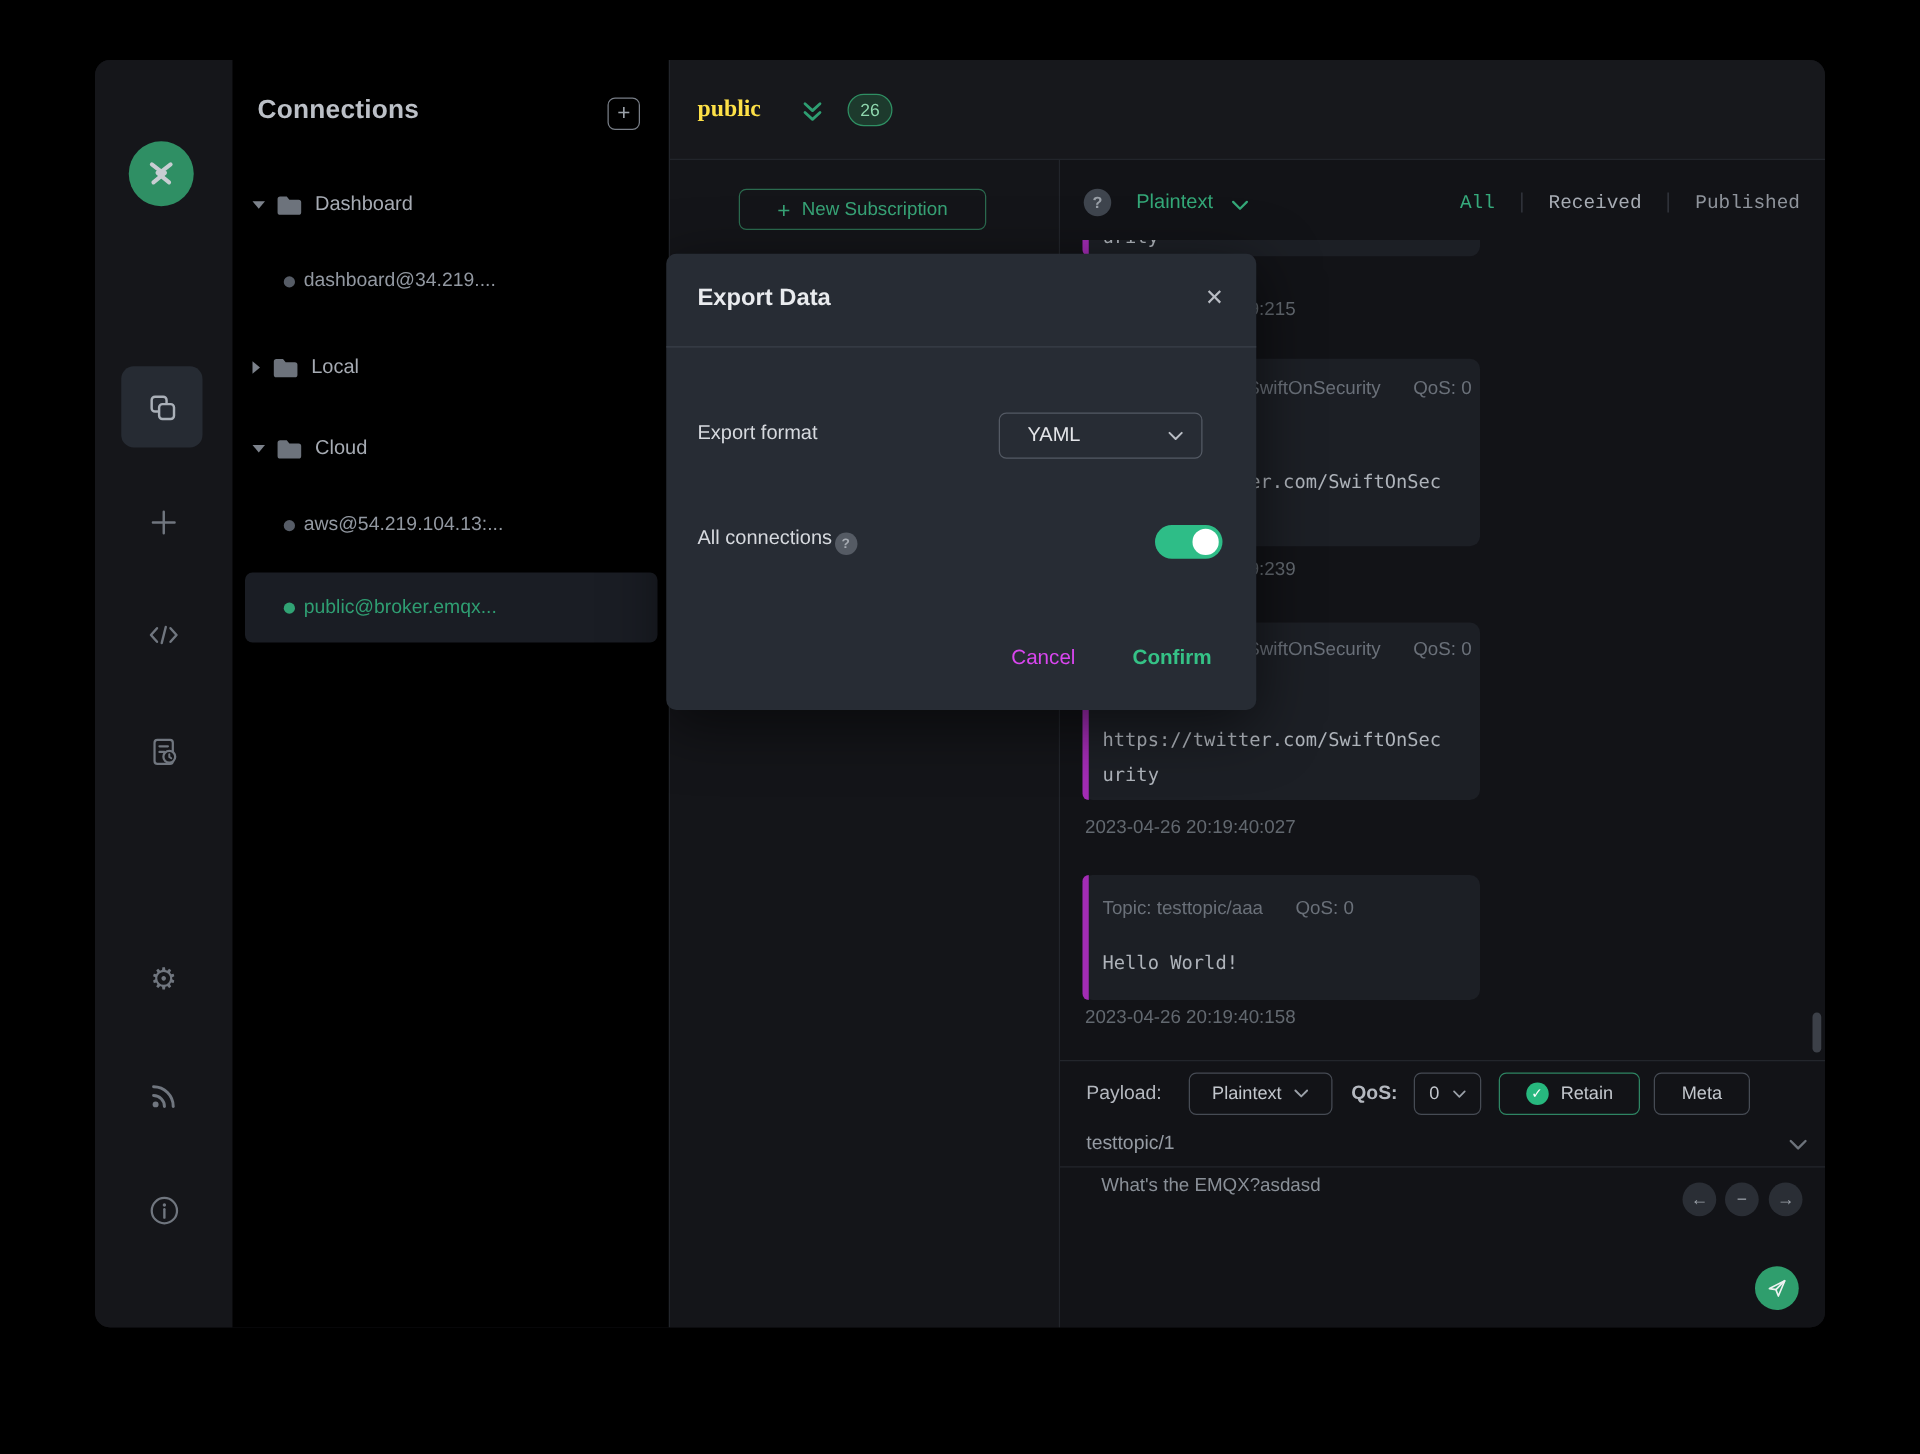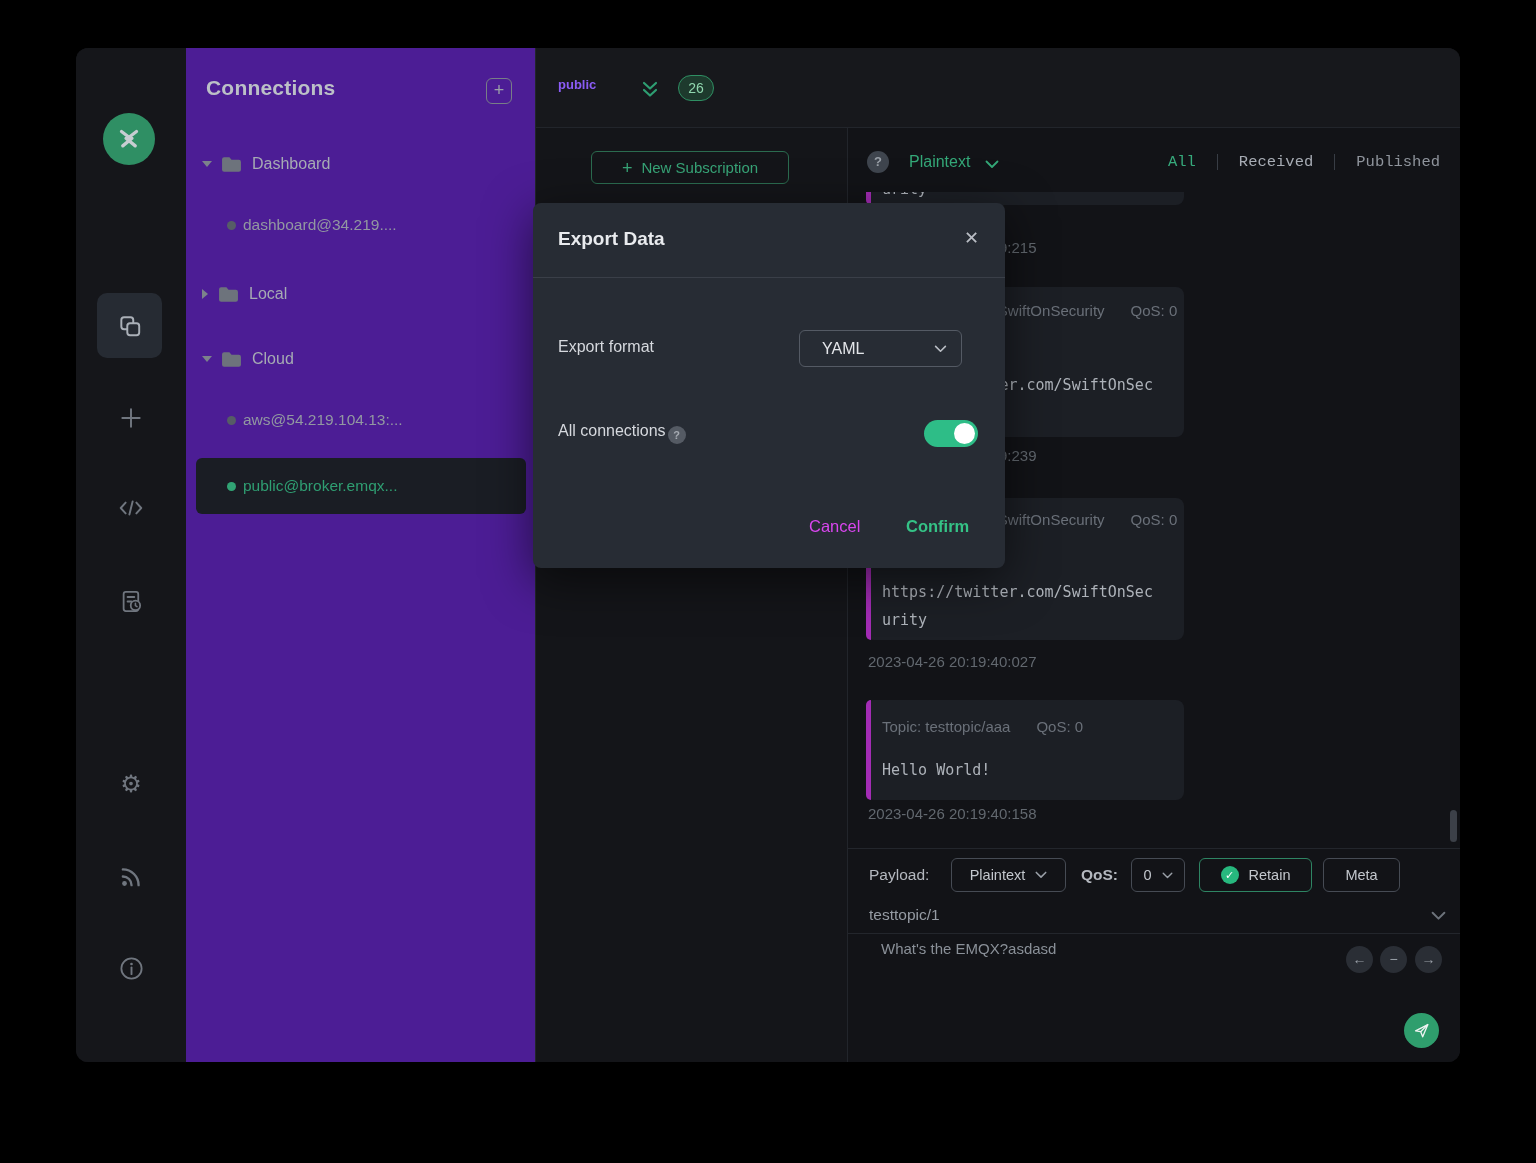--- a/index.html
+++ b/index.html
@@ -11,37 +11,37 @@
   .tl.red{ left:12px; background:#ff5f57; } .tl.yellow{ left:39px; background:#febc2e; } .tl.green{ left:66px; background:#28c840; }
 
   
   .rail { position:absolute; left:0; top:0; width:110px; height:100%; background:#15161a; }
   .logo { position:absolute; left:27px; top:65px; width:52px; height:52px; border-radius:50%; background:#2f8f64; display:flex; align-items:center; justify-content:center; }
   .rail-ic { position:absolute; left:0; width:110px; display:flex; justify-content:center; color:#6d737c; }
   .rail-active-box { position:absolute; left:21px; top:245px; width:65px; height:65px; border-radius:10px; background:#262b33; display:flex; align-items:center; justify-content:center; }
   .gear-glyph { font-size:24px; color:#70767f; line-height:1; }
 
   
-  .sidebar { position:absolute; left:110px; top:0; width:350px; height:100%; background:#4c1d95; border-right:1px solid #22252b; }
+  .sidebar { position:absolute; left:110px; top:0; width:350px; height:100%; background:#000000; border-right:1px solid #22252b; }
   .sb-title { position:absolute; left:20px; top:28px; font-size:21px; font-weight:bold; color:#bcc0c7; letter-spacing:.2px; }
   .sb-add { position:absolute; right:23px; top:30px; width:26px; height:26px; border:1.5px solid #787e87; border-radius:6px; color:#9aa0a8; font-size:18px; line-height:23px; text-align:center; }
   .tree-row { position:absolute; left:0; width:100%; height:40px; display:flex; align-items:center; }
   .caret { width:0; height:0; margin-left:16px; }
   .caret.down { border-left:5px solid transparent; border-right:5px solid transparent; border-top:6px solid #7c828b; }
   .caret.right { border-top:5px solid transparent; border-bottom:5px solid transparent; border-left:6px solid #7c828b; }
   .folder-label { margin-left:10px; font-size:16px; color:#a6abb3; }
   .conn-dot { width:9px; height:9px; border-radius:50%; background:#565c66; margin-left:41px; }
   .conn-dot.online { background:#31a374; }
   .conn-label { margin-left:7px; font-size:15.5px; color:#9298a1; }
   .conn-label.selected { color:#2f9e72; }
   .row-selected-bg { position:absolute; left:10px; top:410px; width:330px; height:56px; background:#1a1d24; border-radius:6px; }
 
   
   .main-header { position:absolute; left:460px; top:0; width:924px; height:80px; background:#17181c; border-bottom:1px solid #22252b; }
-  .conn-title { position:absolute; left:22px; top:29px; font-size:13px; font-weight:bold; color:#8b5cf6; }
+  .conn-title { position:absolute; left:22px; top:29px; font-size:19px; font-weight:bold; color:#fde047;font-family:Liberation Serif, serif; }
   .badge { position:absolute; left:142px; top:27px; min-width:36px; height:26px; padding:0 9px; background:#1d3a2d; border:1px solid #2f8f63; border-radius:13px; color:#8fd7ae; font-size:14px; line-height:24px; text-align:center; }
 
   
   .sub-col { position:absolute; left:460px; top:80px; width:311px; height:934px; background:#141519; }
   .new-sub { position:absolute; left:55px; top:23px; width:198px; height:33px; border:1px solid #2b6b4f; border-radius:6px; color:#37a376; font-size:15px; display:flex; align-items:center; justify-content:center; gap:9px; background:transparent; }
   .new-sub .plus { font-size:18px; line-height:1; color:#37a376; }
 
   
   .msg-col { position:absolute; left:771px; top:80px; width:613px; height:934px; background:#121317; border-left:1px solid #22252b; }
   .msg-head { position:absolute; left:0; top:0; width:100%; height:64px; }

